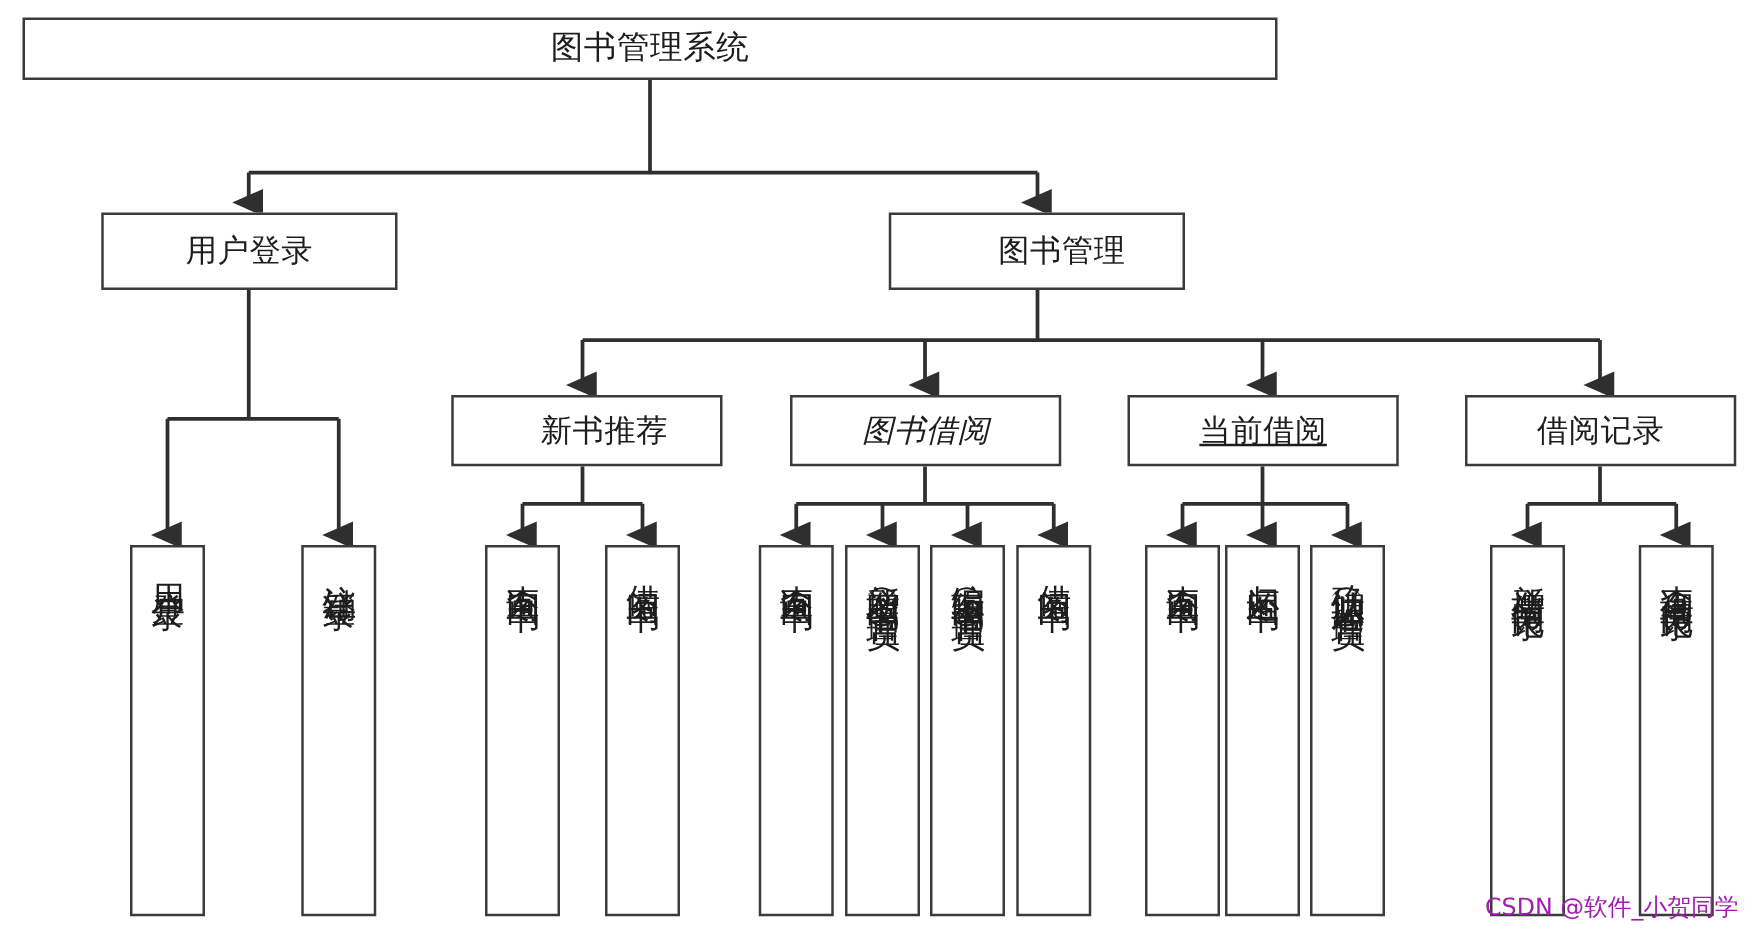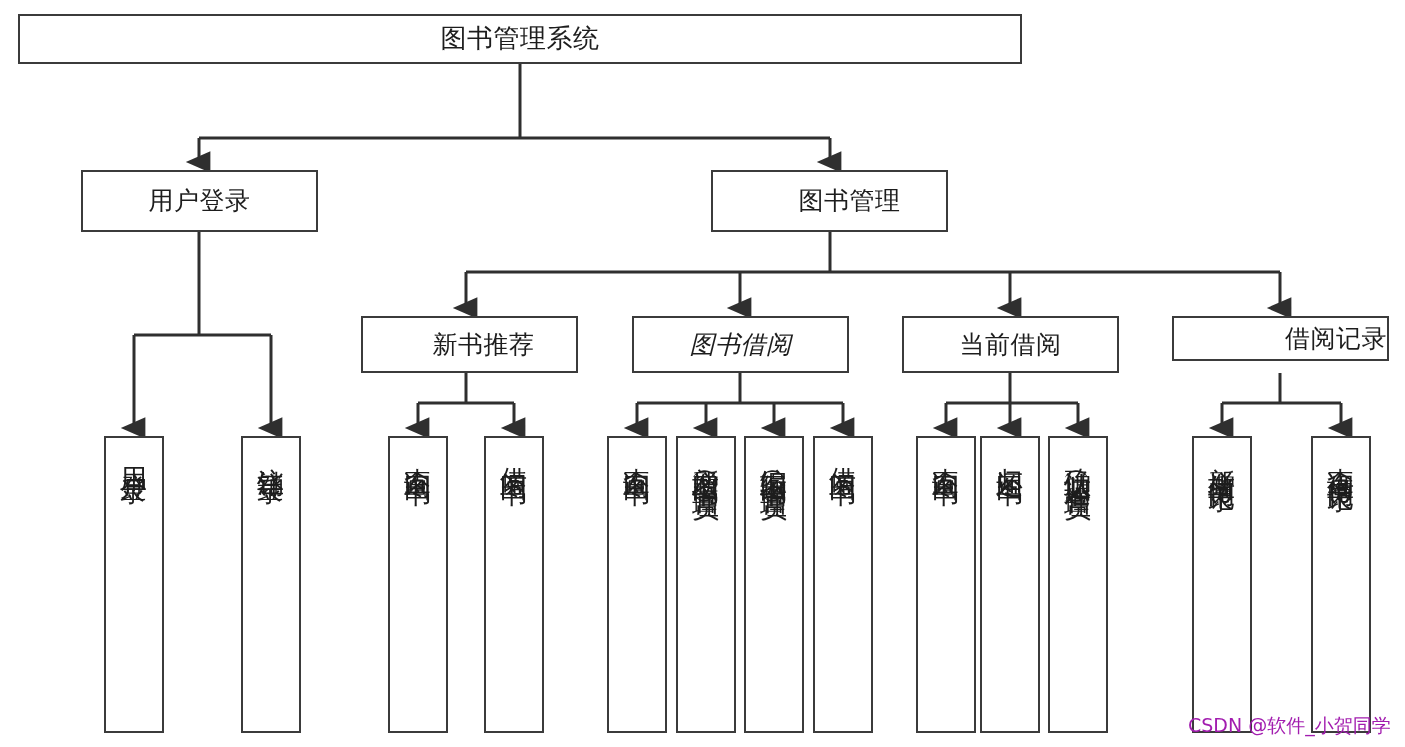--- a/index.html
+++ b/index.html
@@ -141,24 +141,24 @@
   <div class="node horiz" style="left:711px; top:170px; width:237px; height:62px;padding-left:40px;">
     <span class="cap">图书管理</span>
   </div>
 
   <div class="node horiz" style="left:361px; top:316px; width:217px; height:57px;padding-left:28px;">
     <span class="cap">新书推荐</span>
   </div>
   <div class="node horiz" style="left:632px; top:316px; width:217px; height:57px;font-style:italic;">
     <span class="cap">图书借阅</span>
   </div>
-  <div class="node horiz" style="left:902px; top:316px; width:217px; height:57px;">
+  <div class="node horiz" style="left:902px; top:316px; width:217px; height:57px;text-decoration:underline;">
     <span class="cap">当前借阅</span>
   </div>
-  <div class="node horiz" style="left:1172px; top:316px; width:217px; height:45px;justify-content:flex-end;">
+  <div class="node horiz" style="left:1172px; top:316px; width:217px; height:57px;">
     <span class="cap">借阅记录</span>
   </div>
 
   <div class="node vert" style="left:104px; top:436px; width:60px; height:297px;">
     <span class="cap">用户登录</span>
   </div>
   <div class="node vert" style="left:241px; top:436px; width:60px; height:297px;">
     <span class="cap">注销登录</span>
   </div>
 

